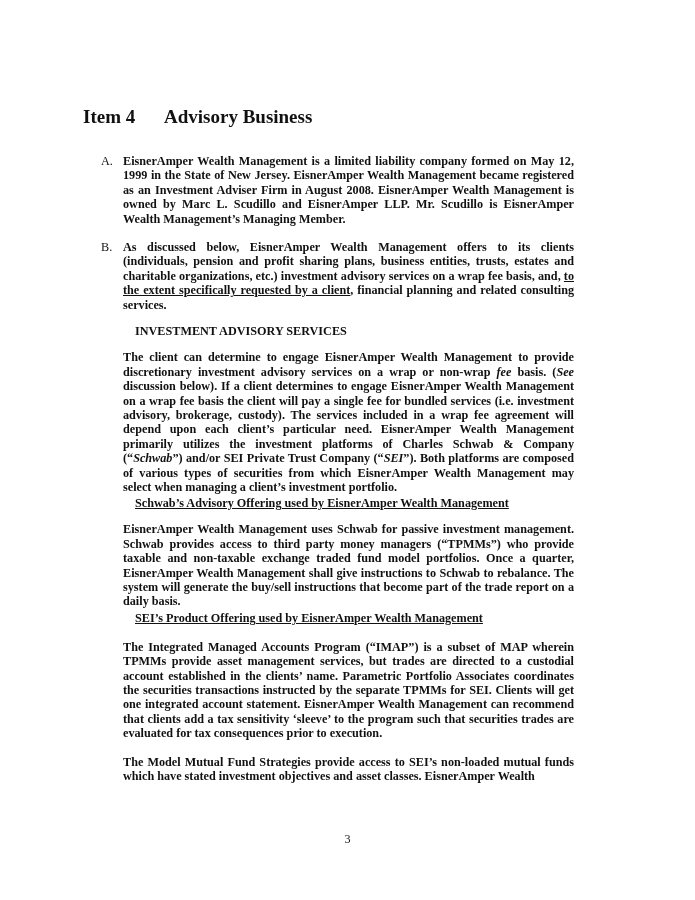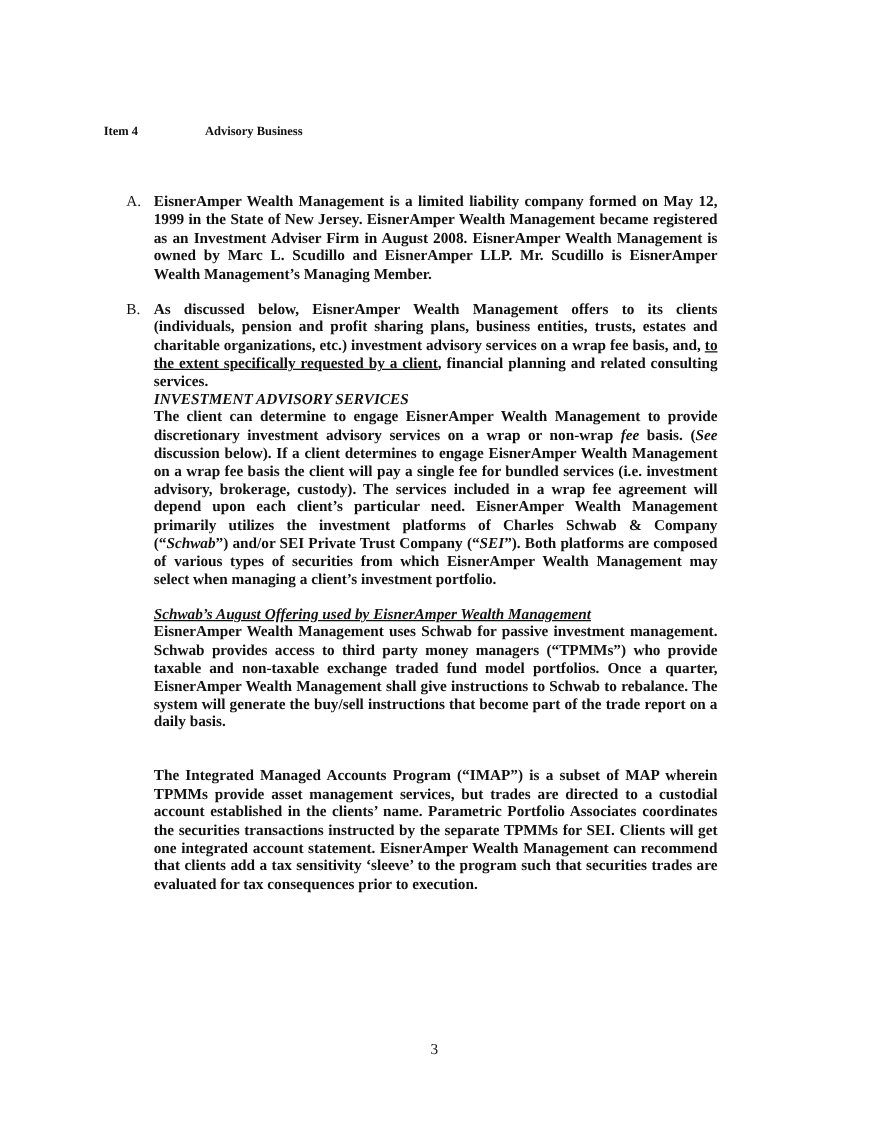--- a/index.html
+++ b/index.html
@@ -2,28 +2,28 @@
 <html><head>
   <meta charset="utf-8">
   <style>
     html, body { margin: 0; padding: 0; background: #ffffff; }
     body {
       width: 695px; height: 900px; position: relative; overflow: hidden;
       font-family: "Liberation Serif", "DejaVu Serif", serif;
       color: #111111; font-size: 12.2px; line-height: 14.4px;
     }
     .heading {
-      position: absolute; top: 99px; left: 83px;
-      font-weight: bold; font-size: 10px;
+      position: absolute; top: 110px; left: 83px;
+      font-weight: bold; font-size: 19px;
     }
     .heading .num { display: inline-block; width: 81px; }
     .block { position: absolute; left: 123px; width: 451px; }
     .para { text-align: justify; margin: 0; font-weight: bold; }
     .item-letter { position: absolute; left: -22px; top: 0; }
-    .sec-title { font-weight: bold; margin: 0; font-style: italic; }
+    .sec-title { font-weight: bold; margin: 12px; }
     .sec-title.u { text-decoration: underline; }
     .u-text { text-decoration: underline; }
     .page-number {
       position: absolute; top: 832px; left: 0; width: 695px;
       text-align: center;
     }
   </style>
 </head>
 <body>
 
@@ -40,21 +40,23 @@
   <span class="item-letter">B.</span>
   <p class="para"><span>As discussed below, EisnerAmper Wealth Management offers to its clients (individuals, pension and profit sharing plans, business entities, trusts, estates and charitable organizations, etc.) investment advisory services on a wrap fee basis, and, </span><span class="u-text">to the extent specifically requested by a client</span><span>, financial planning and related consulting services.</span></p>
 </div>
 
 <div class="block" style="top:312px;">
   <p class="sec-title">INVESTMENT ADVISORY SERVICES</p>
   <p class="para"><span>The client can determine to engage EisnerAmper Wealth Management to provide discretionary investment advisory services on a wrap or non-wrap </span><i>fee</i><span> basis. (</span><b><i>See</i></b><span> discussion below). If a client determines to engage EisnerAmper Wealth Management on a wrap fee basis the client will pay a single fee for bundled services (i.e. investment advisory, brokerage, custody). The services included in a wrap fee agreement will depend upon each client’s particular need. EisnerAmper Wealth Management primarily utilizes the investment platforms of Charles Schwab &amp; Company (“</span><i>Schwab</i><span>”) and/or SEI Private Trust Company (“</span><i>SEI</i><span>”). Both platforms are composed of various types of securities from which EisnerAmper Wealth Management may select when managing a client’s investment portfolio.</span></p>
 </div>
 
 <div class="block" style="top:484px;">
-  <p class="sec-title u">Schwab’s August Offering used by EisnerAmper Wealth Management</p>
+  <p class="sec-title u">Schwab’s Advisory Offering used by EisnerAmper Wealth Management</p>
   <p class="para">EisnerAmper Wealth Management uses Schwab for passive investment management. Schwab provides access to third party money managers (“TPMMs”) who provide taxable and non-taxable exchange traded fund model portfolios.  Once a quarter, EisnerAmper Wealth Management shall give instructions to Schwab to rebalance.  The system will generate the buy/sell instructions that become part of the trade report on a daily basis.</p>
 </div>
 
 <div class="block" style="top:599px;">
+  <p class="sec-title u">SEI’s Product Offering used by EisnerAmper Wealth Management</p>
   <p class="para" style="margin-top:14.4px;">The Integrated Managed Accounts Program (“IMAP”) is a subset of MAP wherein TPMMs provide asset management services, but trades are directed to a custodial account established in the clients’ name. Parametric Portfolio Associates coordinates the securities transactions instructed by the separate TPMMs for SEI. Clients will get one integrated account statement.  EisnerAmper Wealth Management can recommend that clients add a tax sensitivity ‘sleeve’ to the program such that securities trades are evaluated for tax consequences prior to execution.</p>
+  <p class="para" style="margin-top:14.4px;">The Model Mutual Fund Strategies provide access to SEI’s non-loaded mutual funds which have stated investment objectives and asset classes.  EisnerAmper Wealth</p>
 </div>
 
 <div class="page-number">3</div>
 
 </body></html>

